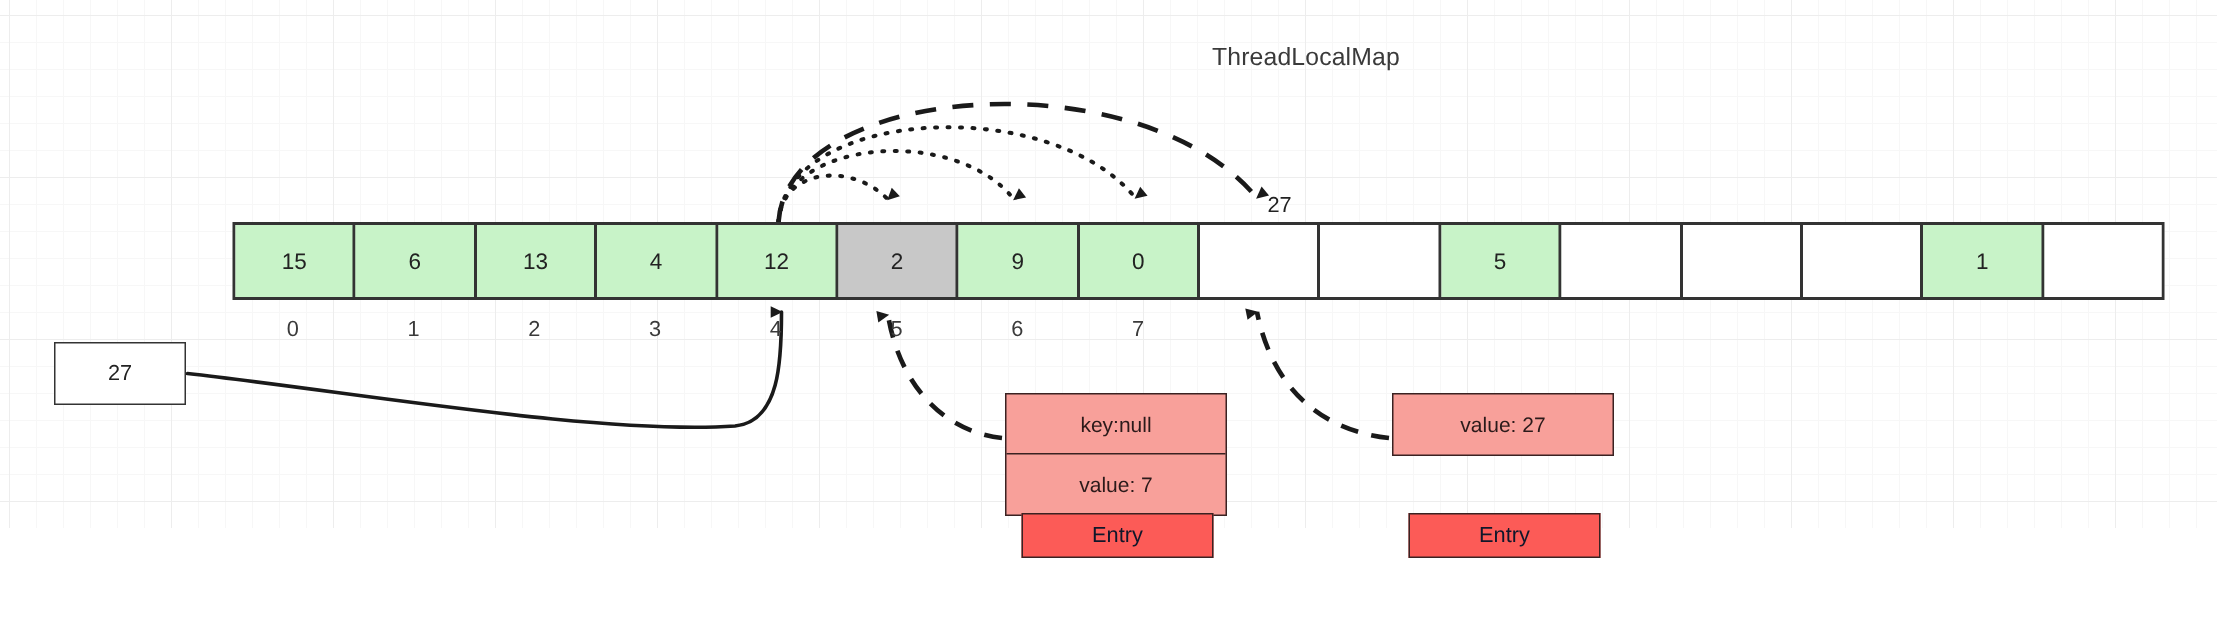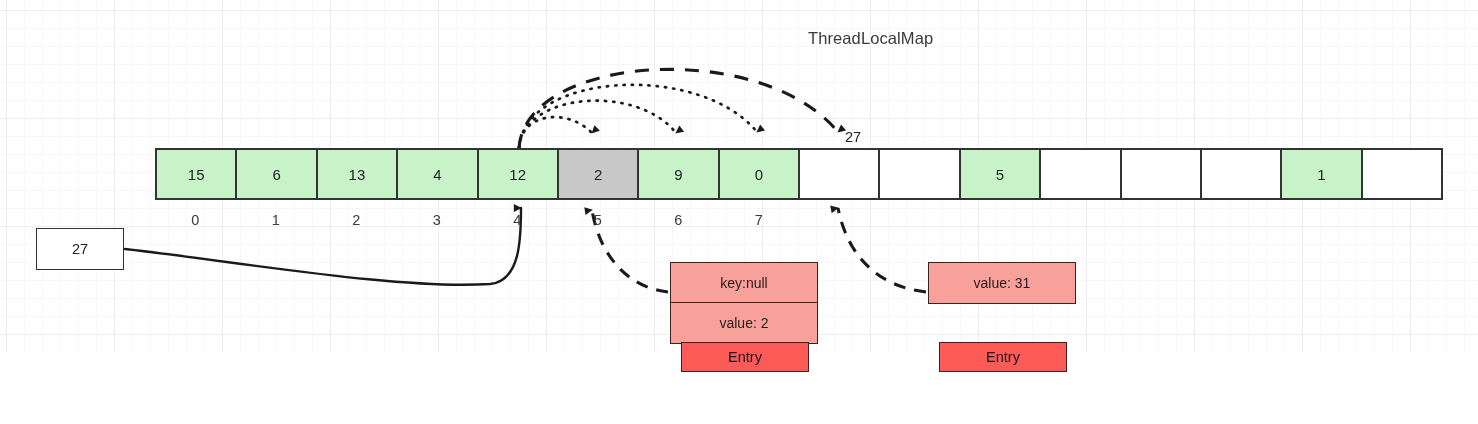--- a/index.html
+++ b/index.html
@@ -211,25 +211,25 @@
       <div class="index-label" style="left: 758.75px;">7</div>
     </div>
 
   <div id="arc-label-27">27</div>
 
   <div id="source-box">27</div>
 
   <div class="entry-block" style="left:670px; top:262px;">
     <div class="entry-kv">
       <div class="entry-row key">key:null</div>
-      <div class="entry-row value">value: 2</div>
+      <div class="entry-row value">value: 7</div>
     </div>
     <div class="entry-tag">Entry</div>
   </div>
 
   <div class="entry-block" style="left:928px; top:262px;">
     <div class="entry-kv">
-      <div class="entry-row value">value: 31</div>
+      <div class="entry-row value">value: 27</div>
     </div>
     <div class="entry-tag">Entry</div>
   </div>
 
 </div>
 
 </body></html>

